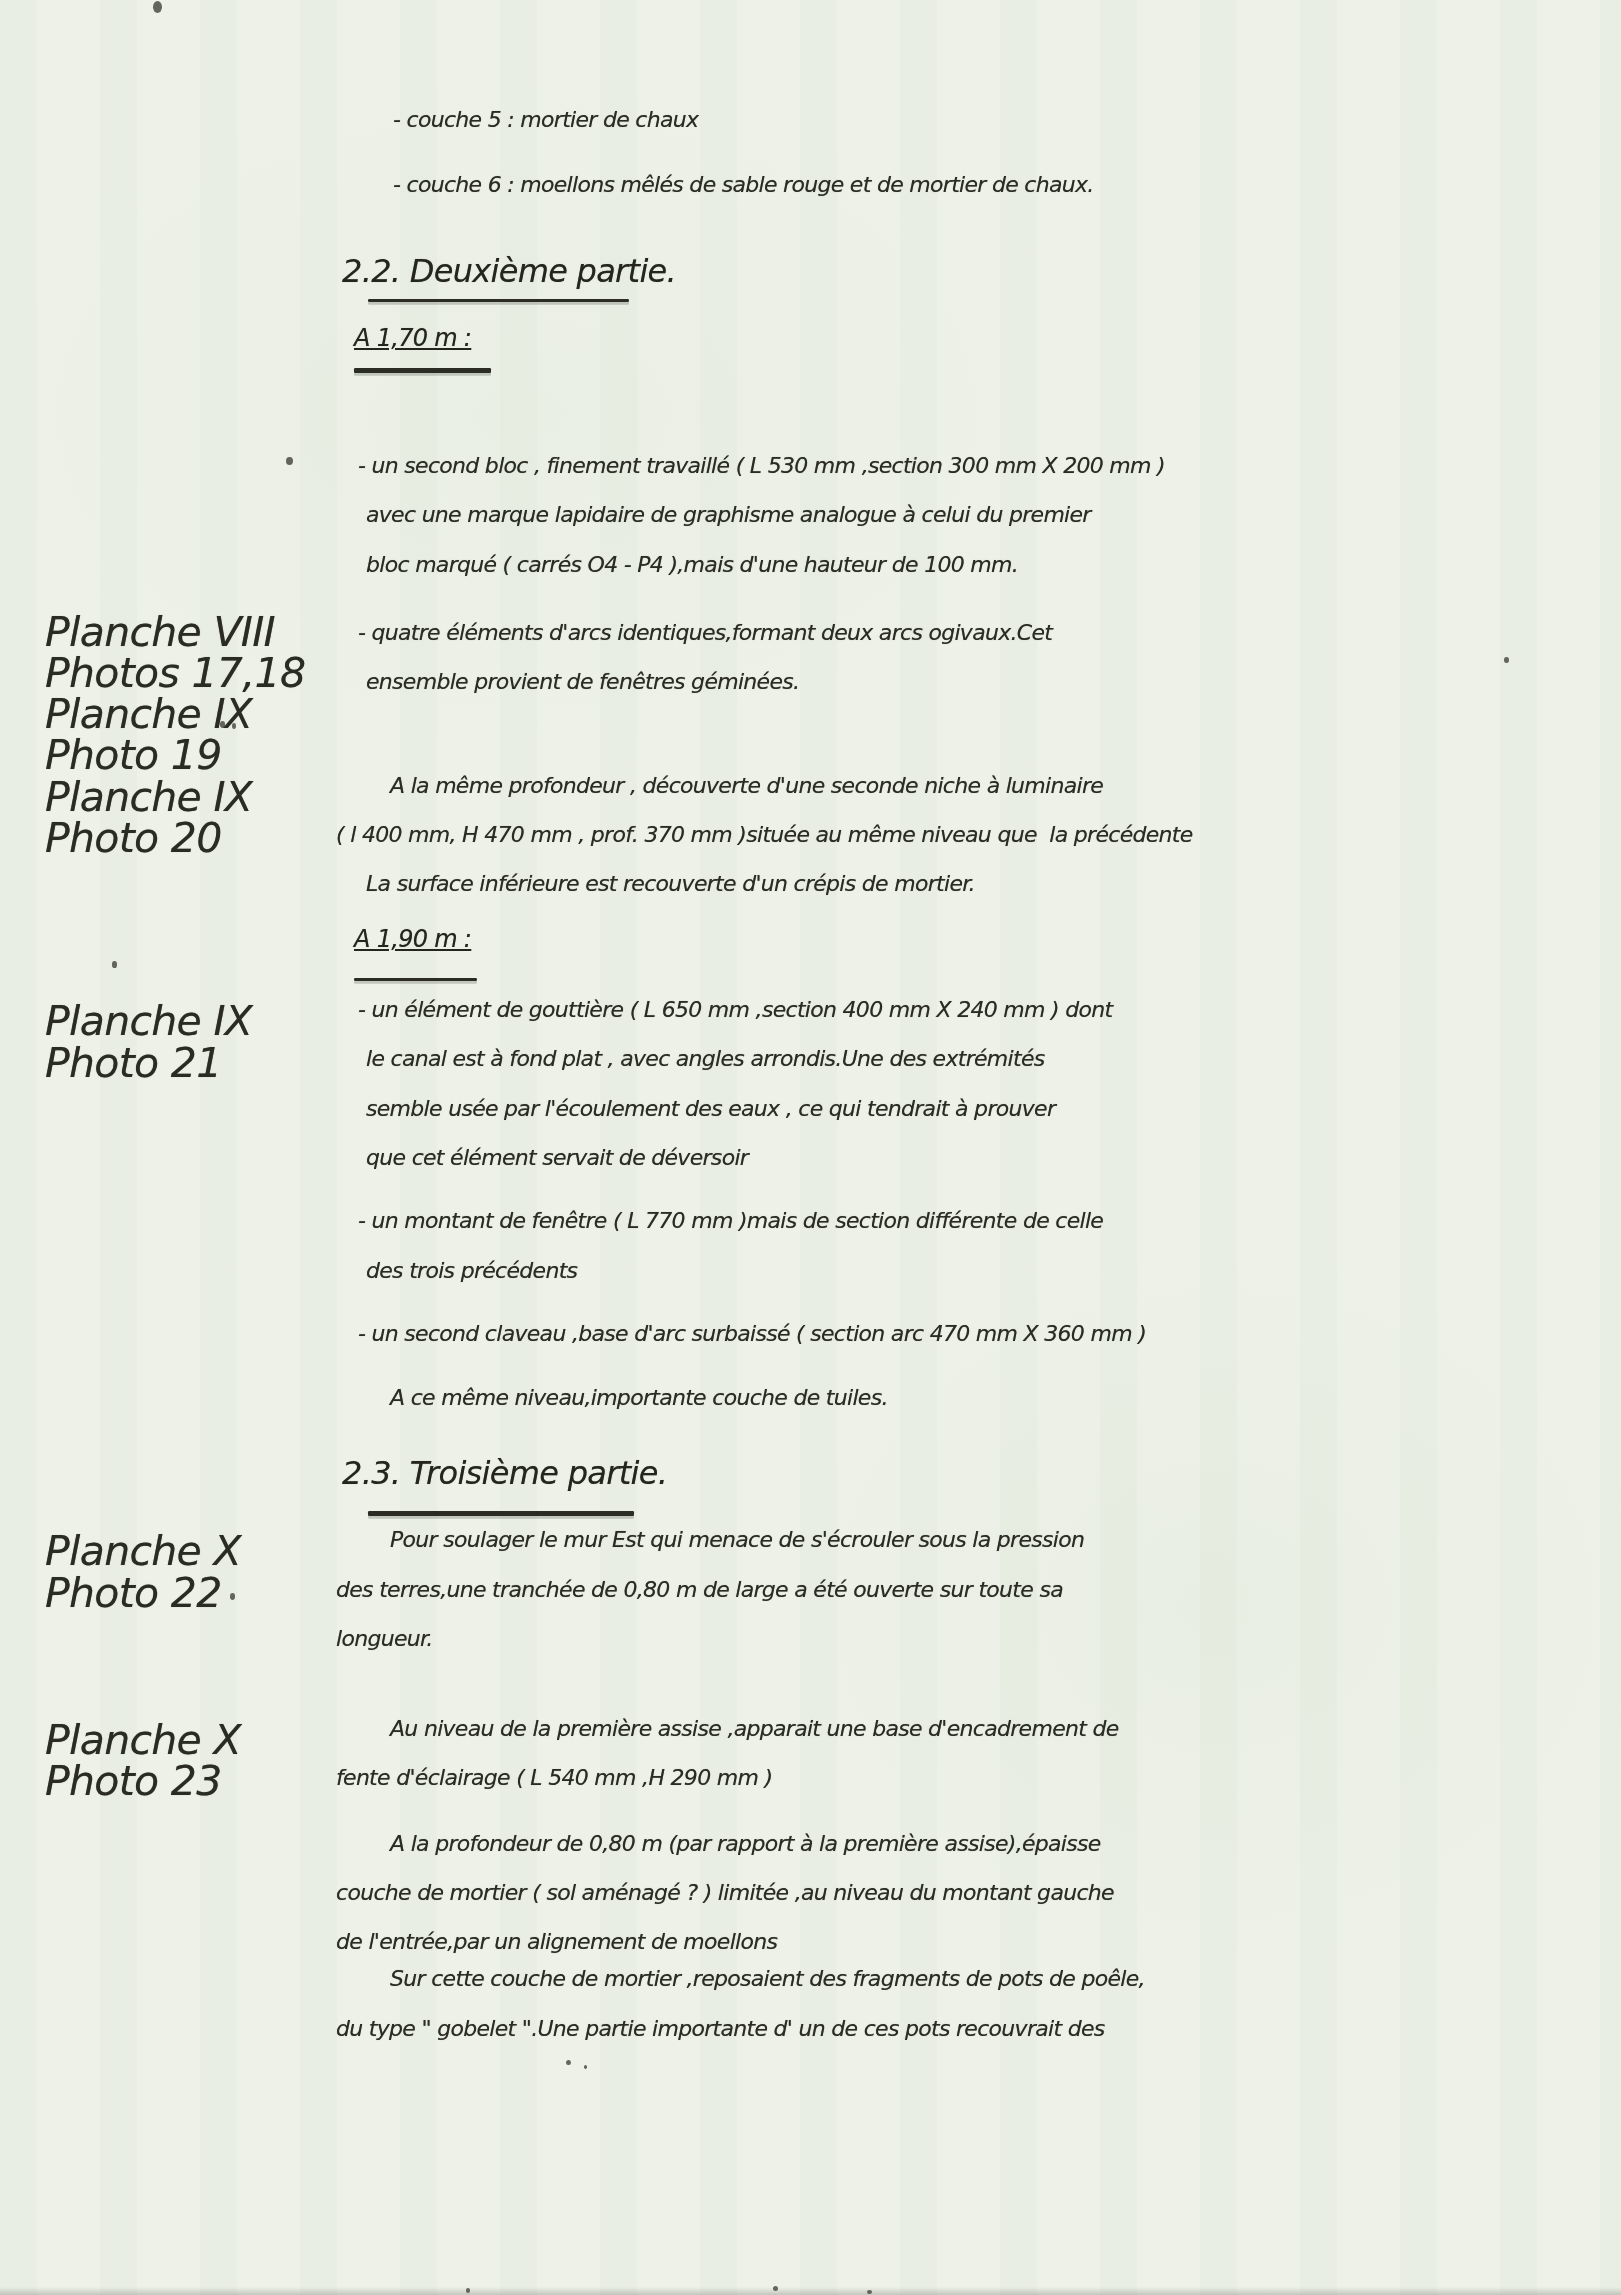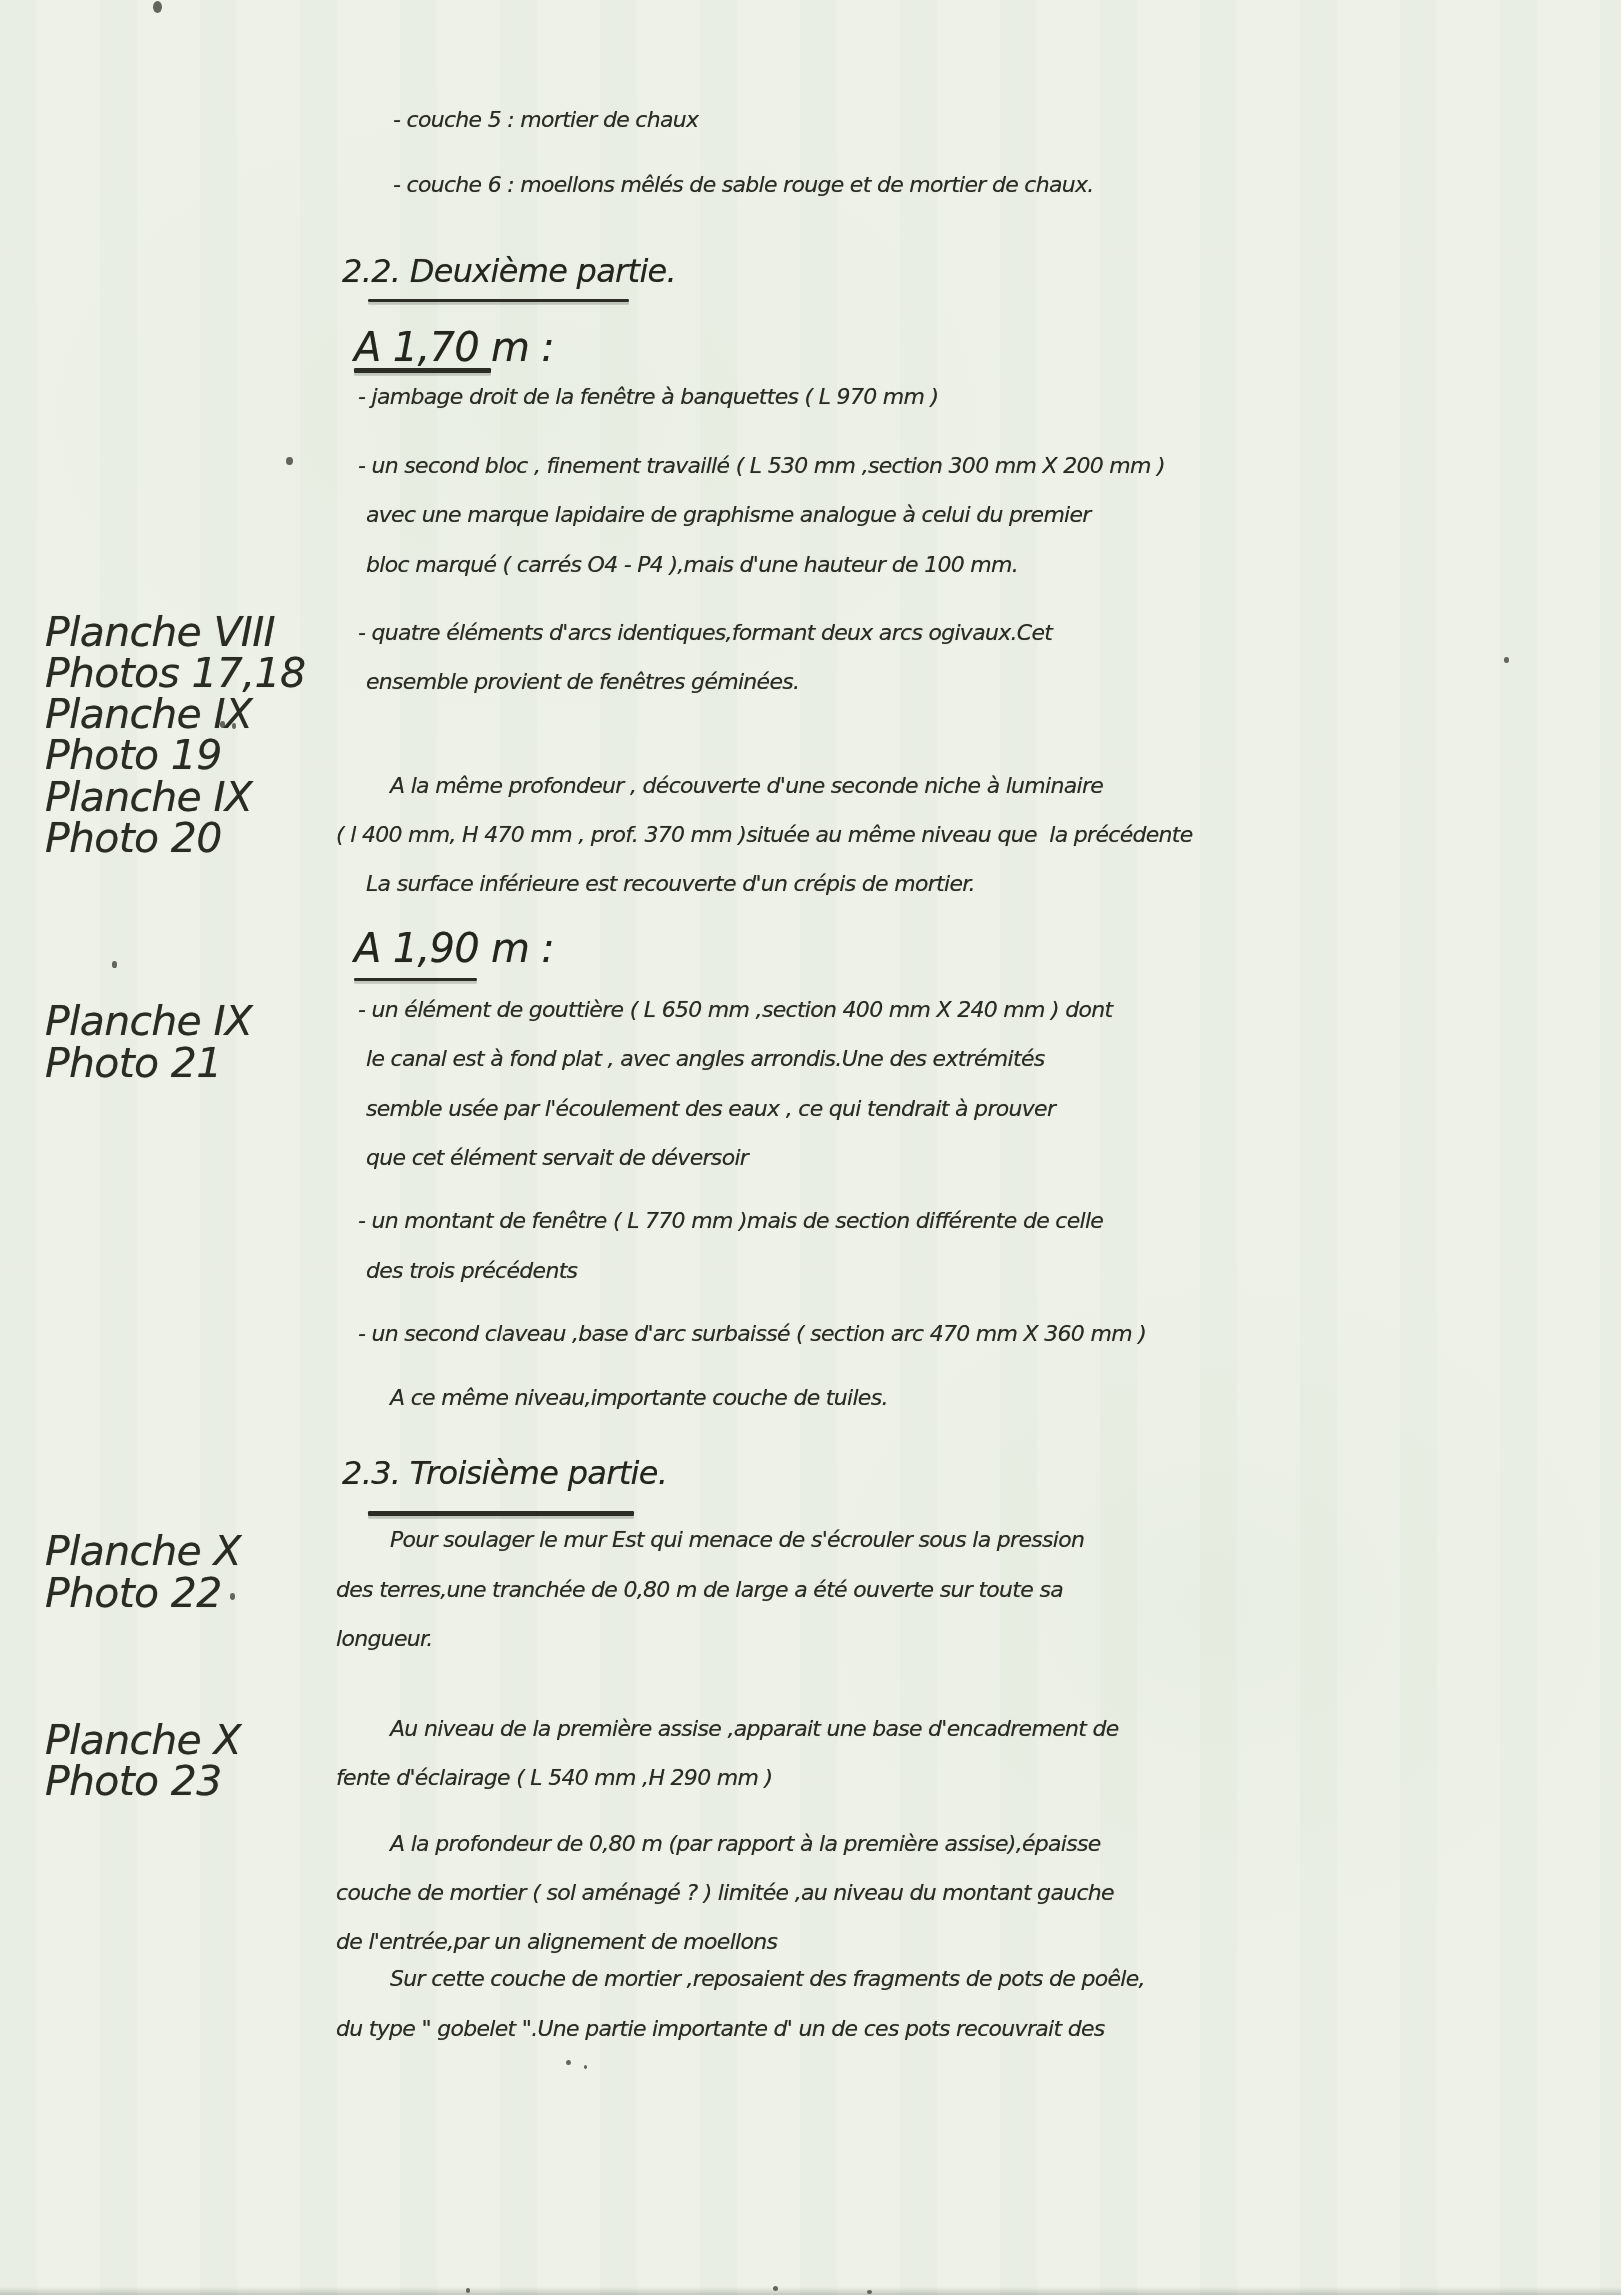--- a/index.html
+++ b/index.html
@@ -17,21 +17,21 @@
     color:#2a2b22;
   }
   .ln{
     position:absolute;
     font-size:22px;
     letter-spacing:-0.7px;
     white-space:pre;
     text-shadow:0 0 0.7px rgba(42,43,34,.55);
   }
   .head{font-size:32px;color:#24251c;margin-left:36px;}
-  .sub{font-size:40px;color:#24251c;}
+  .sub{font-size:24px;color:#24251c;text-decoration:underline;}
   .margin-note{font-size:41px;font-style:italic;}
   .rule{
     position:absolute;height:3.3px;background:#2b2c23;
     box-shadow:0 2.7px 0 rgba(43,44,35,.22);
     border-radius:1.3px;
   }
   .rule.thick{height:4.7px;}
   .spk{position:absolute;background:#41423a;border-radius:50%;opacity:.8;}
   .bottom-shade{
     position:absolute;left:0;right:0;bottom:0;height:8px;
@@ -45,21 +45,20 @@
 
   <div class="ln" style="left:393px;top:107px">- couche 5 : mortier de chaux</div>
   <div class="ln" style="left:393px;top:172px">- couche 6 : moellons mêlés de sable rouge et de mortier de chaux.</div>
 
   <div class="ln head" style="left:306px;top:252px">2.2. Deuxième partie.</div>
   <div class="rule" style="left:368px;top:299px;width:261px"></div>
 
   <div class="ln sub" style="left:354px;top:324px">A 1,70 m :</div>
   <div class="rule thick" style="left:354px;top:368px;width:137px"></div>
 
-  <div class="ln" style="left:358px;top:384px">- jambage droit de la fenêtre à banquettes ( L 970 mm )</div>
 
   <div class="ln" style="left:358px;top:453px">- un second bloc , finement travaillé ( L 530 mm ,section 300 mm X 200 mm )</div>
   <div class="ln" style="left:366px;top:502px">avec une marque lapidaire de graphisme analogue à celui du premier</div>
   <div class="ln" style="left:366px;top:552px">bloc marqué ( carrés O4 - P4 ),mais d'une hauteur de 100 mm.</div>
 
   <div class="ln" style="left:358px;top:620px">- quatre éléments d'arcs identiques,formant deux arcs ogivaux.Cet</div>
   <div class="ln" style="left:366px;top:669px">ensemble provient de fenêtres géminées.</div>
 
 
   <div class="ln" style="left:390px;top:773px">A la même profondeur , découverte d'une seconde niche à luminaire</div>

